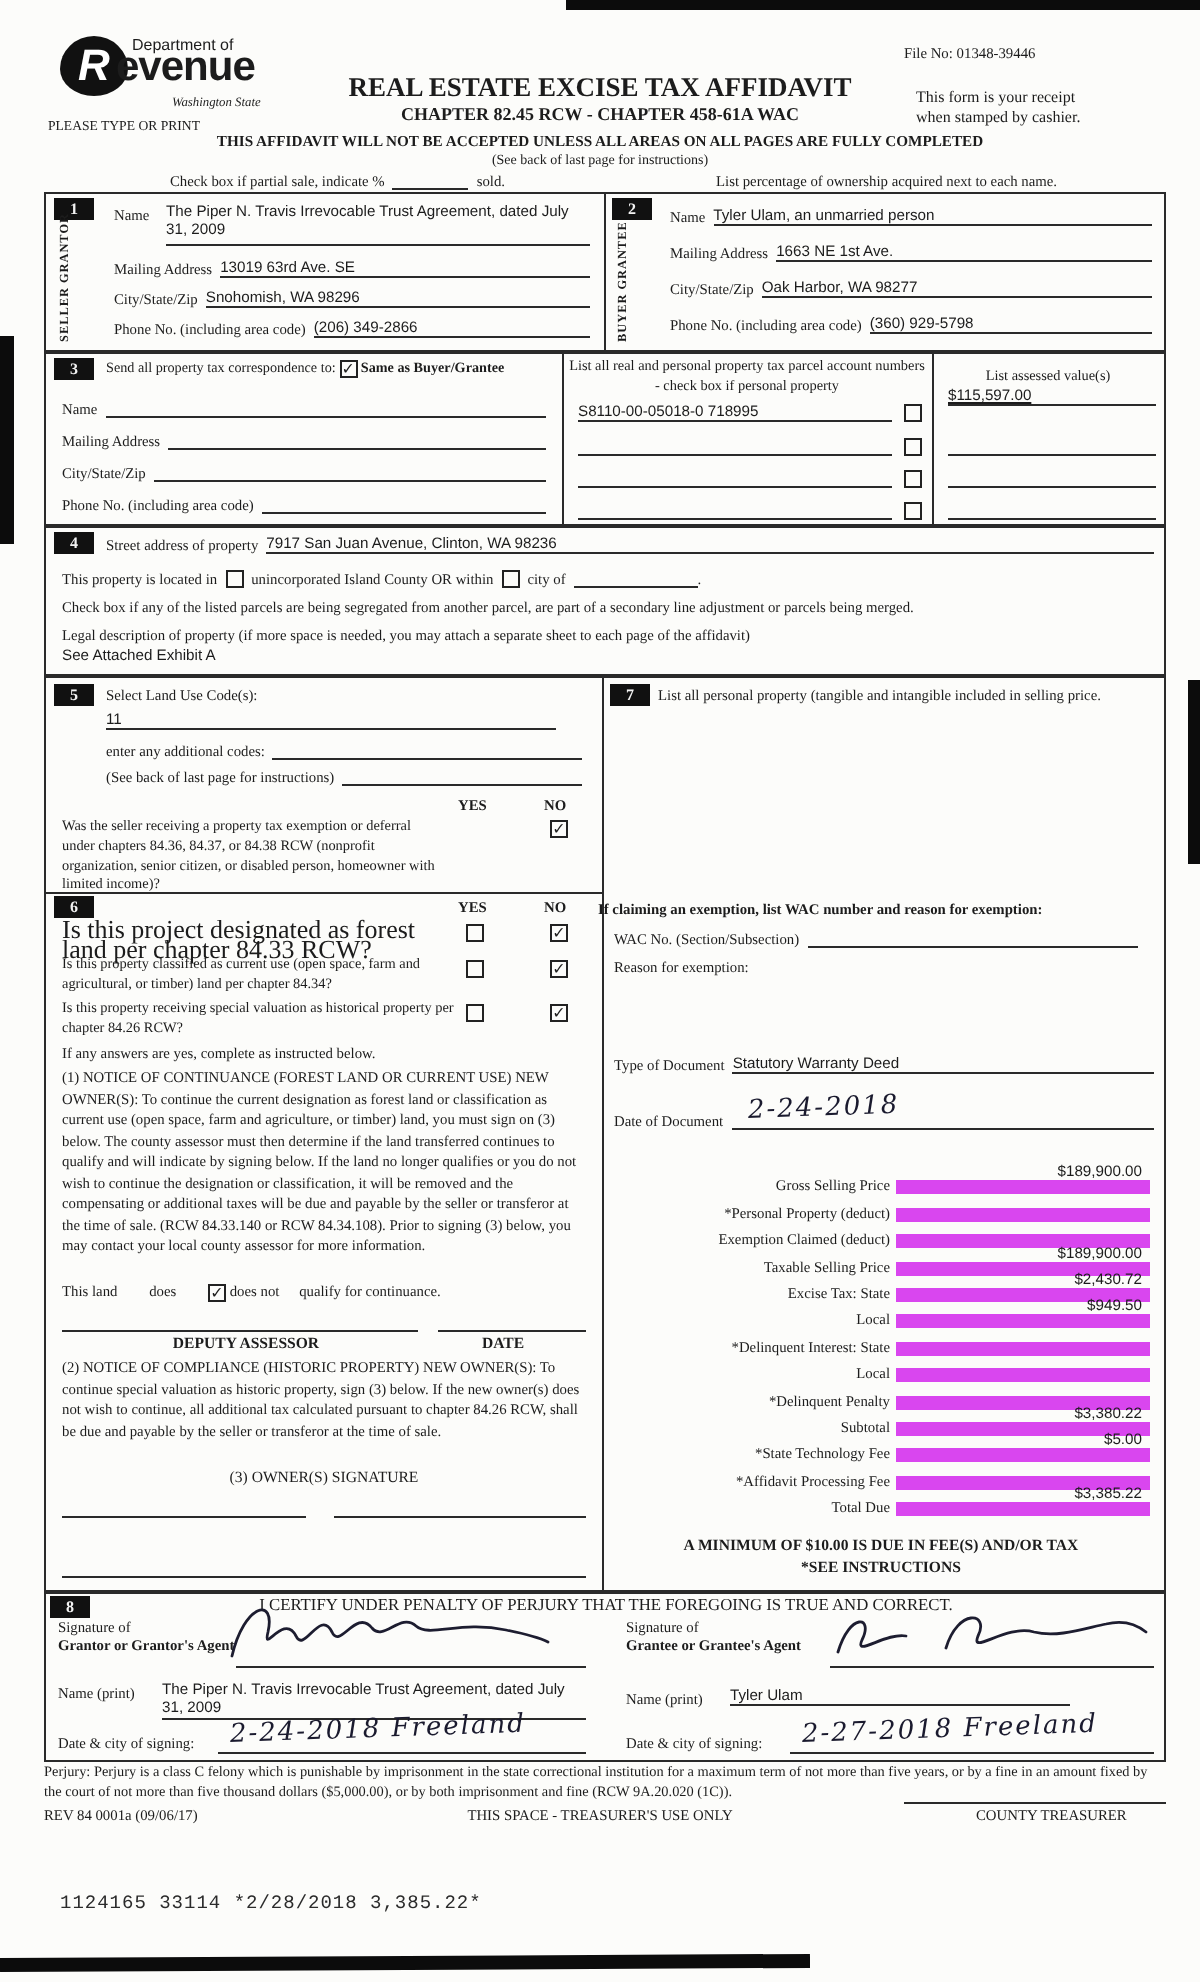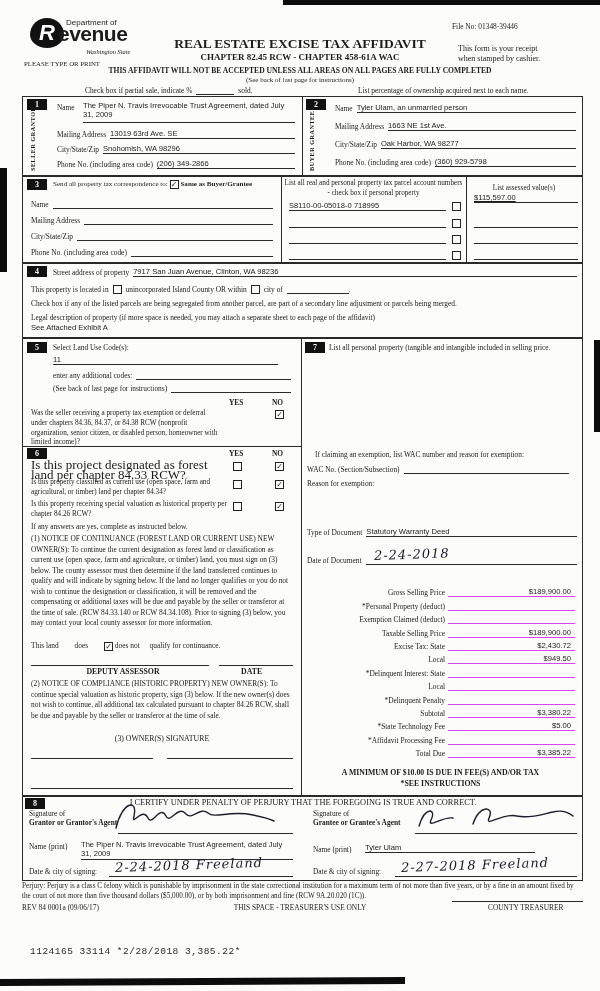--- a/index.html
+++ b/index.html
@@ -16,21 +16,21 @@
   .field{display:flex;align-items:flex-end;}
   .field .lbl{white-space:nowrap;margin-right:4px;}
   .fill{flex:1;border-bottom:1px solid #2a2a2a;min-height:9px;}
   .ulv{border-bottom:1px solid #2a2a2a;}
   .rot{writing-mode:vertical-rl;transform:rotate(180deg);font-size:6.2px;letter-spacing:0.5px;font-weight:bold;text-align:center;}
   .box{border:1.5px solid #2a2a2a;}
   .vline{border-left:1.2px solid #2a2a2a;}
   .hline{border-top:1px solid #2a2a2a;}
   .finrow{display:flex;align-items:flex-end;height:13.4px;}
   .finlbl{width:132px;text-align:right;font-size:7.4px;white-space:nowrap;flex:none;margin-right:3px;}
-  .finval{flex:1;border-bottom:1px solid #d946ef;text-align:right;font-family:"Liberation Sans",sans-serif;font-size:7.6px;padding-right:4px;}
+  .finval{flex:1;border-bottom:7px solid #d946ef;text-align:right;font-family:"Liberation Sans",sans-serif;font-size:7.6px;padding-right:4px;}
   .para{font-size:7.4px;line-height:10.5px;text-align:left;}
   .artifact{background:#0c0c0c;}
   .logoR{width:34px;height:30px;border-radius:50% 50% 50% 50%/55% 55% 45% 45%;background:#111;color:#fff;font-family:"Liberation Sans",sans-serif;font-weight:bold;font-style:italic;font-size:22px;line-height:29px;text-align:center;}
   svg.sig path{fill:none;stroke:#1d1d30;stroke-width:1.4;stroke-linecap:round;}
 </style>
 </head>
 <body>
 
 <div class="page">
 
@@ -222,21 +222,21 @@
     <div class="abs b ctr" style="left:30px;top:329px;width:140px;font-size:7.8px;">DEPUTY ASSESSOR</div>
     <div class="abs b" style="left:218px;top:329px;font-size:7.8px;">DATE</div>
     <div class="abs para" style="left:8px;top:341px;width:263px;">(2) NOTICE OF COMPLIANCE (HISTORIC PROPERTY) NEW OWNER(S):  To continue special valuation as historic property, sign (3) below.  If the new owner(s) does not wish to continue, all additional tax calculated pursuant to chapter 84.26 RCW, shall be due and payable by the seller or transferor at the time of sale.</div>
     <div class="abs ctr" style="left:0;top:396px;width:278px;font-size:7.8px;">(3) OWNER(S) SIGNATURE</div>
     <div class="abs hline" style="left:8px;top:420px;width:122px;"></div>
     <div class="abs hline" style="left:144px;top:420px;width:126px;"></div>
     <div class="abs hline" style="left:8px;top:450px;width:262px;"></div>
 
     <span class="abs badge" style="left:282px;top:4px;">7</span>
     <div class="abs para" style="left:306px;top:5px;width:240px;">List all personal property (tangible and intangible included in selling price.</div>
-    <div class="abs lbl" style="left:292px;top:112px;">If claiming an exemption, list WAC number and reason for exemption:</div>
+    <div class="abs lbl" style="left:276px;top:112px;font-weight:bold;">If claiming an exemption, list WAC number and reason for exemption:</div>
     <div class="abs field" style="left:284px;top:126px;width:262px;">
       <span class="lbl">WAC No. (Section/Subsection)</span>
       <span class="fill"></span>
     </div>
     <div class="abs lbl" style="left:284px;top:141px;">Reason for exemption:</div>
     <div class="abs field" style="left:284px;top:189px;width:270px;">
       <span class="lbl">Type of Document</span>
       <span class="fill val">Statutory Warranty Deed</span>
     </div>
     <div class="abs field" style="left:284px;top:208px;width:270px;">

